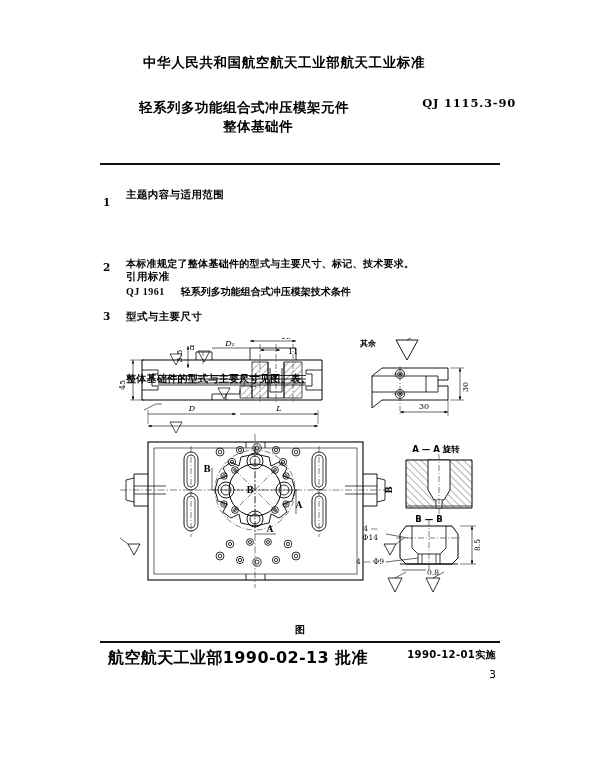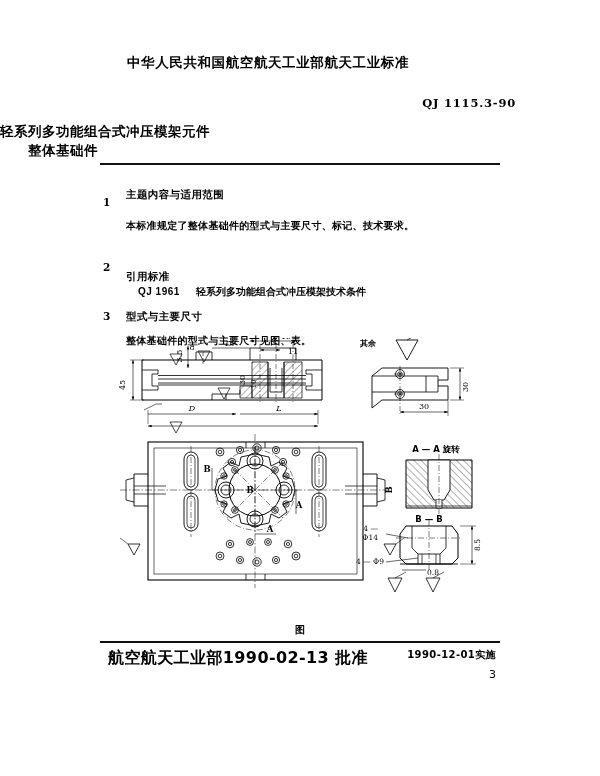--- a/index.html
+++ b/index.html
@@ -20,21 +20,21 @@
     position: absolute;
     left: 0; top: 0;
     width: 600px;
     height: 776px;
     background: #fff;
   }
 
   
   .std-header {
     position: absolute;
-    left: 0;
+    left: 16px;
     top: 54px;
     width: 536px;
     text-align: center;
     font-weight: bold;
     font-size: 13.5px;
     letter-spacing: 0.6px;
   }
 
   .std-number {
     position: absolute;
@@ -42,22 +42,23 @@
     top: 96px;
     font-weight: bold;
     font-size: 11.5px;
     letter-spacing: 0.8px;
     font-family: "DejaVu Serif", "Liberation Serif", serif;
   }
 
   .title-block {
     position: absolute;
     left: 0;
-    top: 122px;
+    top: 98px;
     width: 488px;
+    text-align: center;
   }
   .title-line1 {
     font-weight: bold;
     font-size: 13.5px;
     letter-spacing: 0.5px;
     line-height: 19px;
   }
   .title-line2 {
     font-weight: bold;
     font-size: 13.5px;
@@ -93,32 +94,32 @@
   .sec-head {
     left: 126px;
   }
   .para {
     position: absolute;
     left: 126px;
     font-size: 10px;
     letter-spacing: 0.3px;
     white-space: nowrap;
     font-weight: bold;
+    margin-top: 38px;
   }
   .ref-item {
     position: absolute;
     left: 126px;
     font-size: 10px;
     font-weight: bold;
     white-space: nowrap;
   }
   .ref-item .code {
-    font-family: Liberation Sans, sans-serif;
+    font-family: Liberation Serif, serif;
     letter-spacing: 0.5px;
-    margin-left: 12px;
   }
   .ref-item .gap { display: inline-block; width: 16px; }
 
   
   .figure {
     position: absolute;
     left: 100px;
     top: 338px;
     width: 400px;
     height: 290px;

